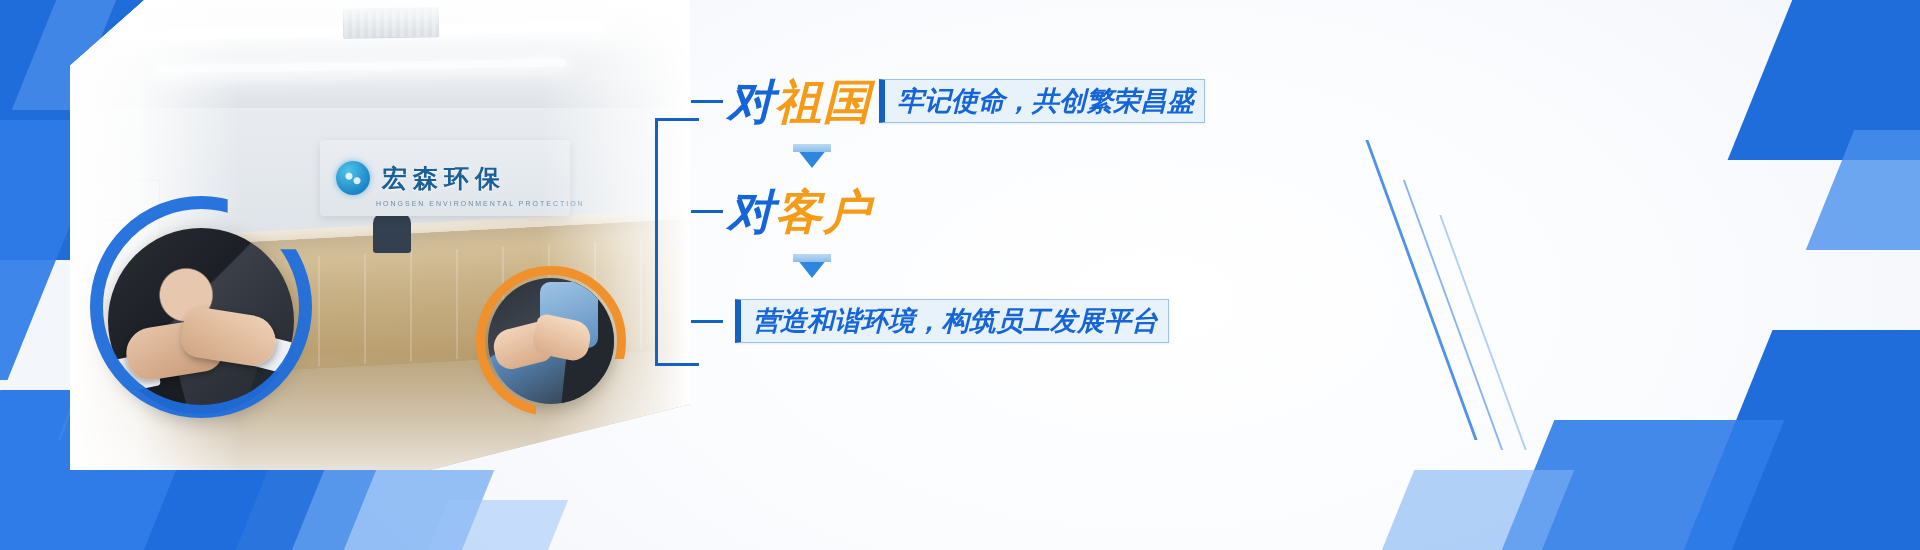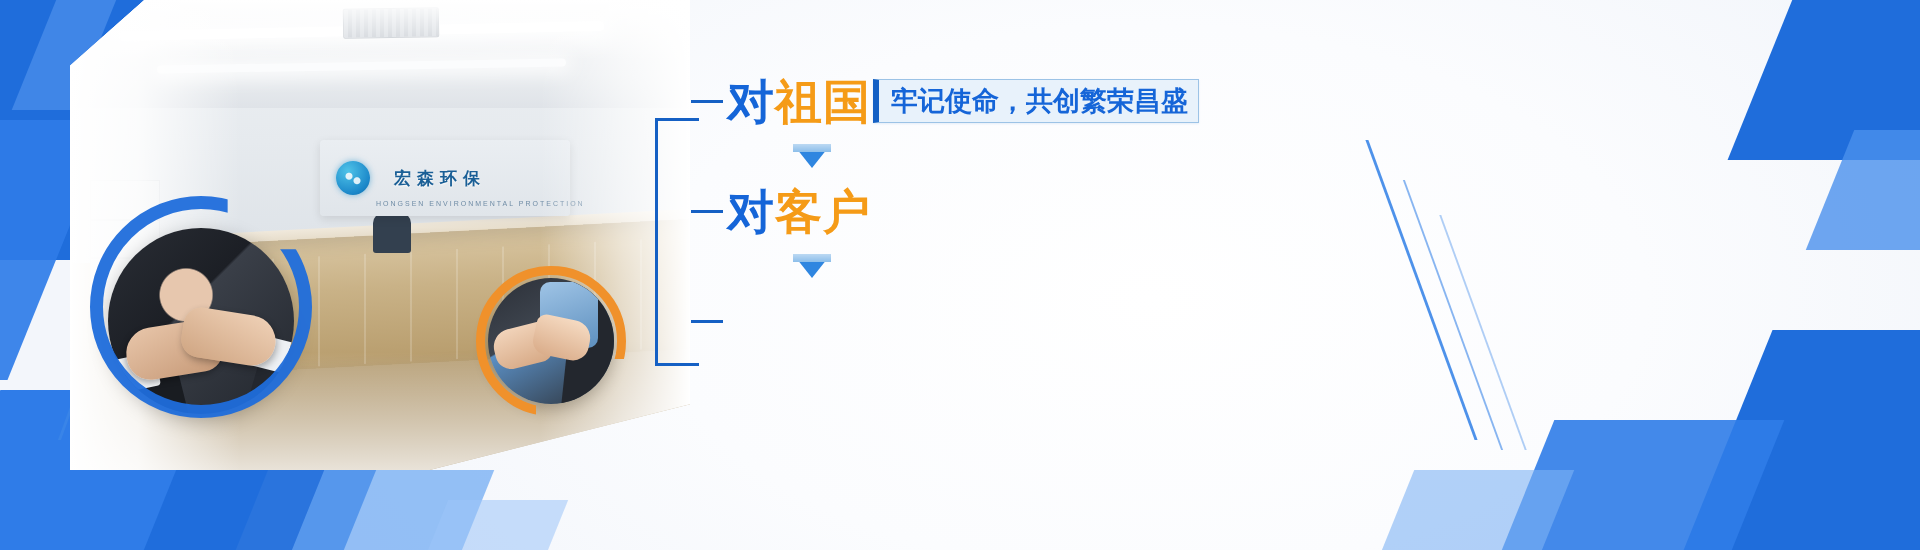--- a/index.html
+++ b/index.html
@@ -103,24 +103,23 @@
     box-shadow:0 0 6px rgba(30,140,200,.55);
   }
   .sign-logo:after {
     content:""; position:absolute; left:7px; top:8px; width:20px; height:18px;
     background:
       radial-gradient(circle at 30% 40%, #ffffff 0 3px, transparent 4px),
       radial-gradient(circle at 70% 65%, #ffffff 0 3px, transparent 4px);
     opacity:.85;
   }
   .sign-text {
-    font-size:17px; font-weight:bold; letter-spacing:6px;
+    font-size:25px; font-weight:bold; letter-spacing:6px;
     color:#1a5f96; text-shadow:0 1px 2px rgba(255,255,255,.9);
     white-space:nowrap;
-    margin-left:12px;
   }
   .sign-sub {
     position:absolute; left:56px; bottom:9px;
     font-size:7px; letter-spacing:2px; color:#6f8ca6; white-space:nowrap;
   }
   .counter {
     position:absolute; left:110px; top:232px; width:520px; height:130px;
     background:linear-gradient(180deg,#d9c6a2 0%,#c9b287 40%,#b79c6c 100%);
     transform:skewY(-3deg);
     box-shadow:0 6px 18px rgba(0,0,0,.12) inset;
@@ -249,37 +248,37 @@
   #content {
     position:absolute; left:655px; top:70px; width:1000px; height:330px;
   }
   .bracket {
     position:absolute; left:0; top:48px; width:44px; height:248px;
     border-left:3px solid #1560c4;
     border-top:3px solid #1560c4;
     border-bottom:3px solid #1560c4;
     box-sizing:border-box;
   }
-  .rows { position:absolute; left:36px; top:0; width:965px; }
+  .rows { position:absolute; left:36px; top:0; width:965px;font-style:italic; }
   .row {
     display:flex; align-items:center; height:62px;
   }
   .stem {
     width:32px; height:3px; background:#1560c4; flex:0 0 auto;
     margin-right:4px;
   }
   .title {
     font-size:47px; font-weight:bold; line-height:1;
     letter-spacing:1px; white-space:nowrap; flex:0 0 auto;
     font-family:"DejaVu Sans","Liberation Sans",sans-serif;
   }
   .t-blue { color:#1565d8; }
   .t-orange { color:#f59b17; }
   .slogan {
-    margin-left:2px;
+    margin-left:8px;
     background:#e8f2fb;
     border-left:6px solid #1560c4;
     border-top:1px solid #9cc3e6;
     border-right:1px solid #9cc3e6;
     border-bottom:1px solid #9cc3e6;
     color:#1565d8;
     font-size:27px; font-weight:bold;
     padding:7px 10px 8px 12px;
     line-height:1;
     white-space:nowrap;
@@ -391,18 +390,19 @@
         <div class="title"><span class="t-blue">对</span><span class="t-orange">客户</span></div>
       </div>
 
       <div class="arrow-row">
         <div class="arrow-spacer"></div>
         <div class="arrow"></div>
       </div>
 
       <div class="row">
         <div class="stem"></div>
+        <div class="slogan">营造和谐环境，构筑员工发展平台</div>
       </div>
 
     </div>
   </div>
 
 </div>
 
 </body></html>

